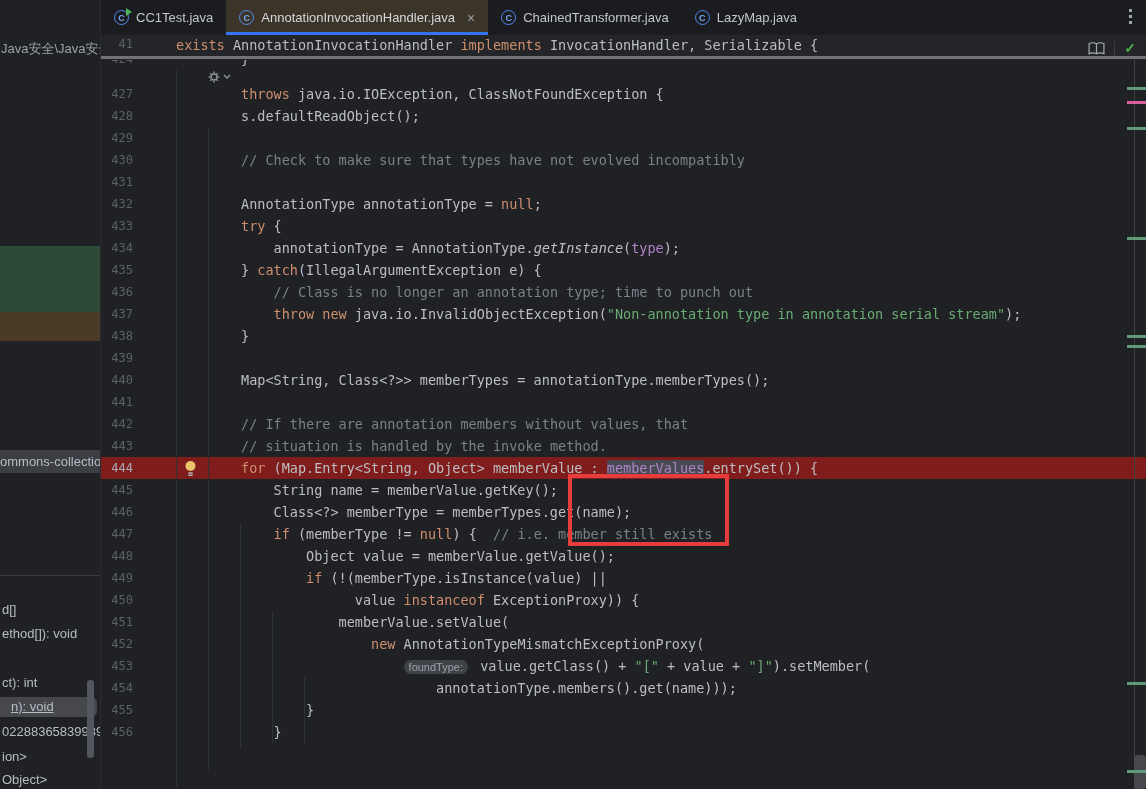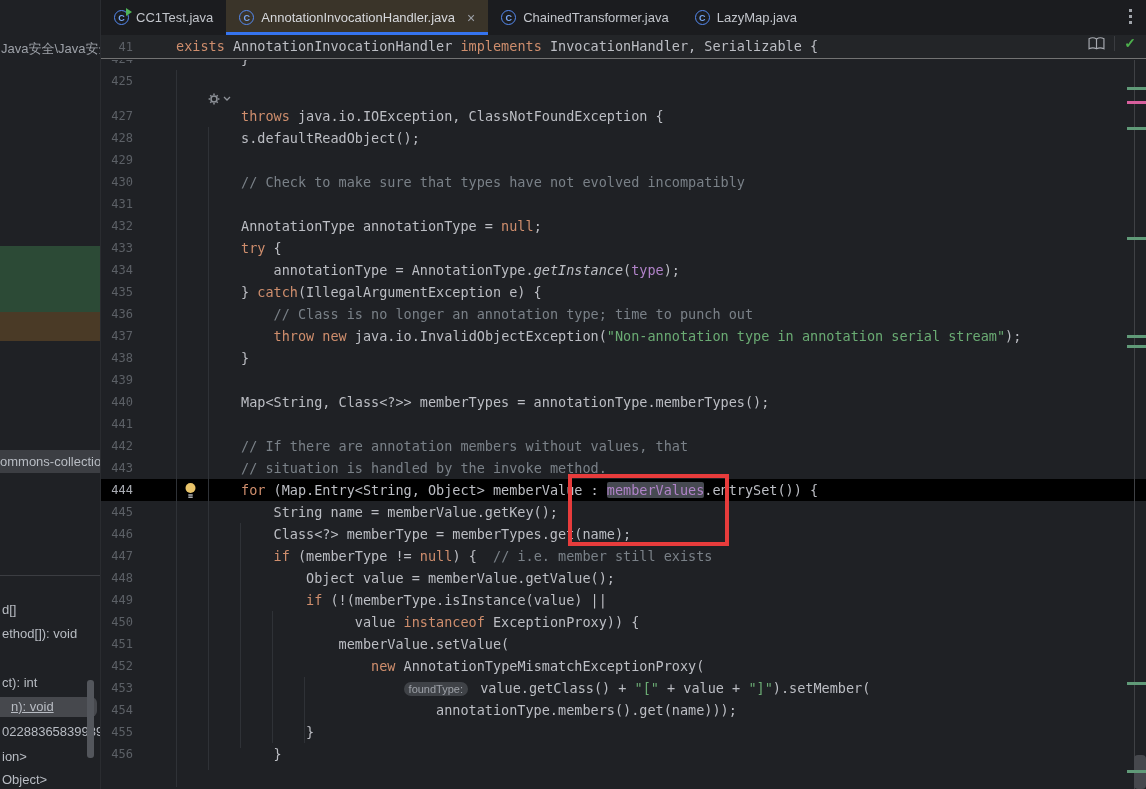--- a/index.html
+++ b/index.html
@@ -24,30 +24,30 @@
   .tab.active::after{content:"";position:absolute;left:0;right:0;bottom:0;height:3px;background:#3574f0;}
   .tab .close{margin-left:5px;color:#9da1a8;font-size:14px;line-height:1;}
   .cicon{width:15px;height:15px;border-radius:50%;border:1.5px solid #548af2;color:#79a8f5;display:flex;
          align-items:center;justify-content:center;font-size:9px;font-weight:bold;position:relative;
          box-sizing:border-box;flex:none;font-family:"Liberation Sans",sans-serif;}
   .cicon.runnable::after{content:"";position:absolute;right:-4px;top:-3px;width:0;height:0;
          border-left:6px solid #4fb457;border-top:4px solid transparent;border-bottom:4px solid transparent;}
   #kebab{position:absolute;right:14px;top:9px;display:flex;flex-direction:column;gap:3px;}
   #kebab span{width:3px;height:3px;background:#a0a4aa;}
   
-  #sticky{position:absolute;top:35px;left:0;width:100%;height:24px;background:#232528;border-bottom:1px solid #737373;
-          display:flex;align-items:flex-start;z-index:6;box-sizing:border-box;}
+  #sticky{position:absolute;top:35px;left:0;width:100%;height:24px;background:#232528;border-bottom:3px solid #737373;
+          display:flex;align-items:flex-end;z-index:6;box-sizing:border-box;}
   #sticky .ln{line-height:24px;}
   #sticky-right{margin-left:auto;display:flex;align-items:center;gap:9px;padding-right:10px;}
   #sticky-right .vdiv{width:1px;height:15px;background:#3a3c40;}
   #check-icon{color:#4db04d;font-size:14px;font-weight:bold;}
   
   #codearea{position:absolute;top:60px;left:0;right:0;bottom:0;overflow:hidden;}
   .crow{display:flex;height:22px;position:relative;min-width:100%;}
-  .crow.current{background:#000000;}
+  .crow.current{background:#7f1d1d;}
   .ln{width:32px;flex:none;text-align:right;color:#5c6066;font-family:"DejaVu Sans Mono",monospace;
       font-size:12px;line-height:22px;}
   .crow.current .ln{color:#aaadb4;}
   .gut{width:43px;flex:none;color:#aeb1b7;font-size:13px;line-height:22px;padding-left:4px;box-sizing:border-box;
        font-family:"DejaVu Sans Mono",monospace;}
   pre.cl{margin:0;font-family:"DejaVu Sans Mono",monospace;font-size:13.5px;line-height:22px;white-space:pre;color:#bcbec4;}
   .k{color:#cf8e6d;} .p{color:#bcbec4;} .c{color:#7a8188;} .s{color:#6aab73;}
   .d{color:#56a8f5;} .f{color:#b183c9;} .fs{color:#b183c9;background:#474a52;border-radius:2px;}
   .st{font-style:italic;}
   .in{background:#3f4247;color:#9da1a8;border-radius:8px;padding:1px 5px;font-size:11px;margin-right:4px;
@@ -126,25 +126,20 @@
         <span class="vdiv"></span>
         <span id="check-icon">✓</span>
       </div>
     </div>
 
     <div id="codearea">
         <div class="crow" style="margin-top: -12px;">
           <span class="ln">424</span>
           <span class="gut"></span>
           <pre class="cl"><span class="p">        }</span></pre>
-        </div>
-        <div class="crow">
-          <span class="ln">425</span>
-          <span class="gut"></span>
-          <pre class="cl"></pre>
         </div>
         <div class="crow inlayrow">
           <span class="inlay-icons">
             <svg width="12" height="12" viewBox="0 0 12 12">
               <circle cx="6" cy="6" r="3" fill="none" stroke="#8f939a" stroke-width="1.5"></circle>
               <g stroke="#8f939a" stroke-width="1.5">
                 <line x1="6" y1="0.6" x2="6" y2="2"></line>
                 <line x1="6" y1="10" x2="6" y2="11.4"></line>
                 <line x1="0.6" y1="6" x2="2" y2="6"></line>
                 <line x1="10" y1="6" x2="11.4" y2="6"></line>

